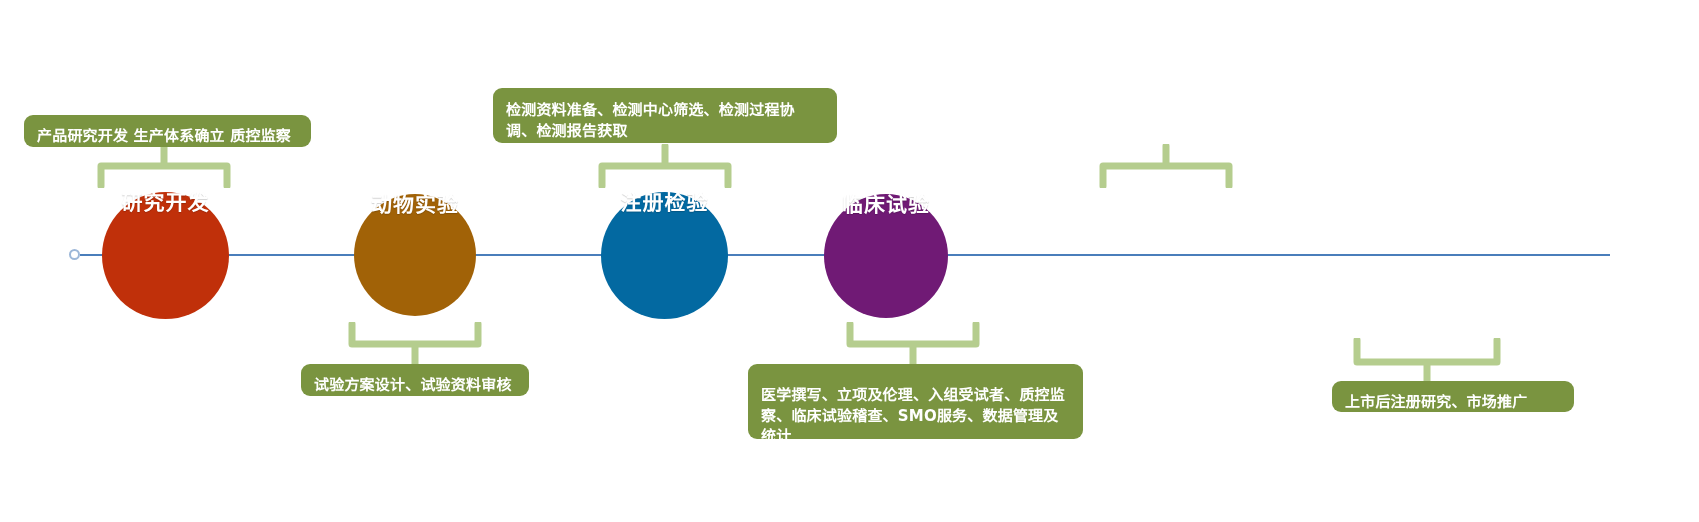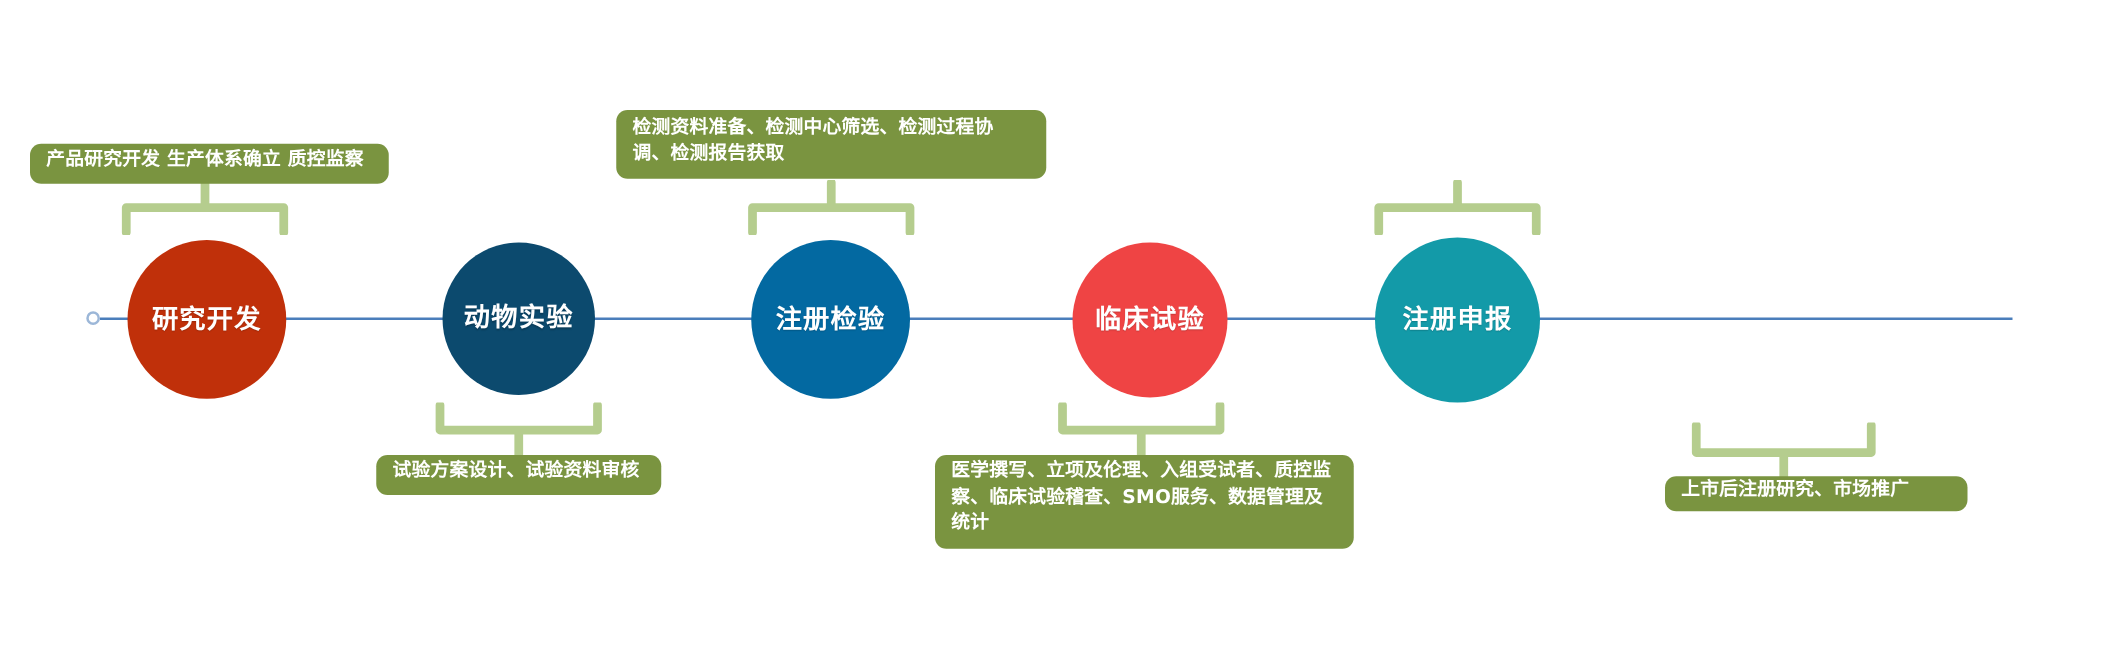--- a/index.html
+++ b/index.html
@@ -33,42 +33,41 @@
     background: #ffffff;
     border: 2px solid #9cb7d8;
     box-sizing: border-box;
   }
 
   
   .stage {
     position: absolute;
     border-radius: 50%;
     display: flex;
-    align-items: center;
     justify-content: center;
     box-sizing: border-box;
   }
   .stage-label {
     color: #ffffff;
     font-weight: bold;
     font-size: 21px;
     letter-spacing: 1px;
     text-align: center;
     line-height: 1.1;
     white-space: nowrap;
     text-shadow: 0 1px 1px rgba(0,0,0,0.18);
   }
 
   
   .callout {
     position: absolute;
     background: #7a9440;
     border-radius: 9px;
     box-sizing: border-box;
-    padding: 2px 13px 10px 13px;
+    padding: 21px 13px 10px 13px;
     display: flex;
     align-items: center;
   }
   .callout-text {
     color: #ffffff;
     font-weight: bold;
     font-size: 15px;
     line-height: 1.38;
     letter-spacing: 0.2px;
   }
@@ -87,35 +86,32 @@
 
 <div id="canvas">
 
   <div class="axis-line" style="left:80px; top:254px; width:1530px;"></div>
   <div class="axis-dot" style="left:69px; top:249px;"></div>
 
   <div class="stage" style="left:102px; top:192px; width:127px; height:127px; background:#c0300a;">
     <span class="stage-label">研究开发</span>
   </div>
 
-  <div class="stage" style="left:354px; top:194px; width:122px; height:122px; background:#0c4a6e;">
+  <div class="stage" style="left:354px; top:194px; width:122px; height:122px; background:#a16207;">
     <span class="stage-label">动物实验</span>
   </div>
 
   <div class="stage" style="left:601px; top:192px; width:127px; height:127px; background:#0369a1;">
     <span class="stage-label">注册检验</span>
   </div>
 
-  <div class="stage" style="left:858px; top:194px; width:124px; height:124px; background:#ef4444;">
+  <div class="stage" style="left:824px; top:194px; width:124px; height:124px; background:#701a75;">
     <span class="stage-label">临床试验</span>
   </div>
 
-  <div class="stage" style="left:1100px; top:190px; width:132px; height:132px; background:#139aa8;">
-    <span class="stage-label">注册申报</span>
-  </div>
 
 
   <div class="bracket" style="left:96px; top:144px; width:136px; height:44px;">
     <svg width="136" height="44" viewBox="0 0 136 44">
       <path d="M5,42 L5,22 L131,22 L131,42 M68,22 L68,2" fill="none" stroke="#b5cd8e" stroke-width="7" stroke-linecap="round" stroke-linejoin="round"></path>
     </svg>
   </div>
 
   <div class="bracket" style="left:597px; top:144px; width:136px; height:44px;">
     <svg width="136" height="44" viewBox="0 0 136 44">

